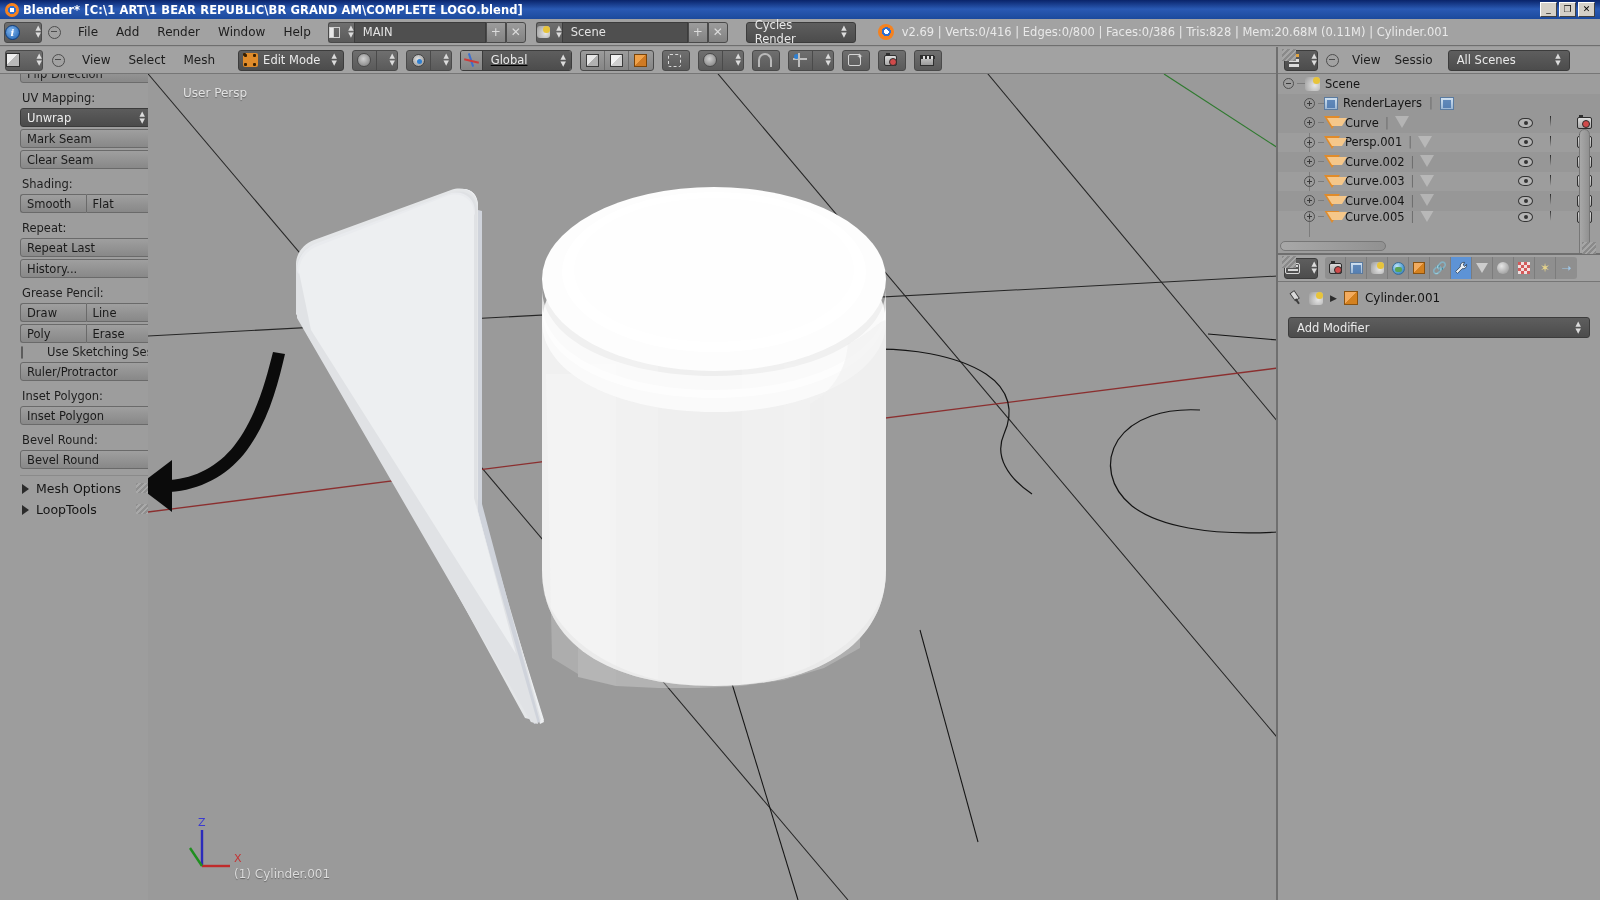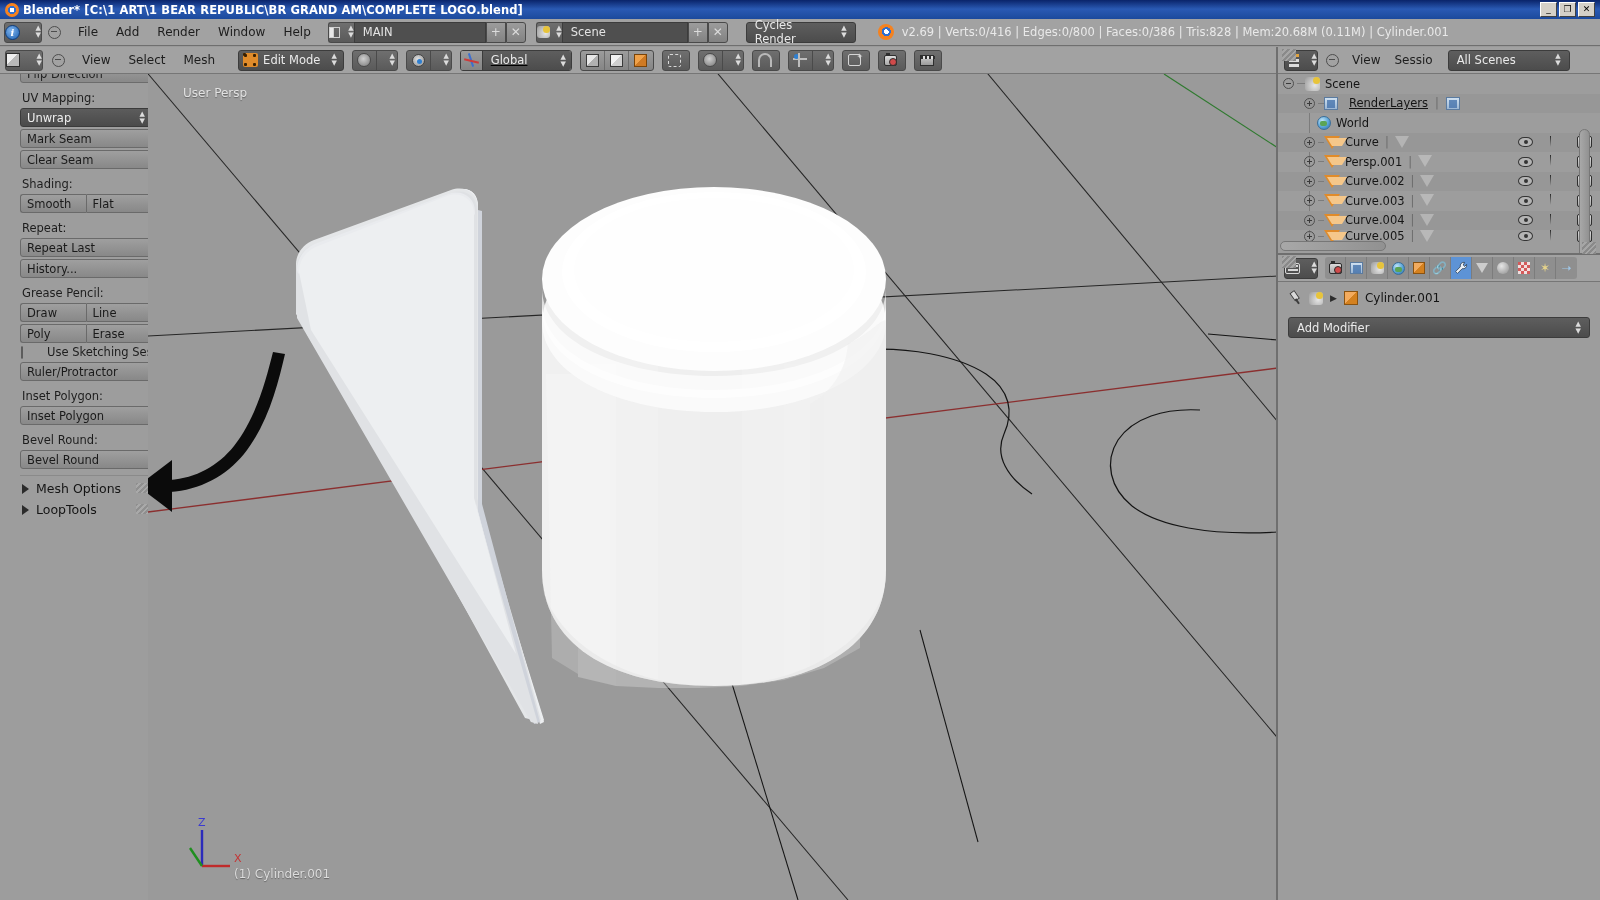--- a/index.html
+++ b/index.html
@@ -748,29 +748,25 @@
         <div class="plusbox"></div>
         <span style="width:8px;height:1px;background:#7c7c7c;display:inline-block;"></span>
         <div class="ic-scene"></div>
         <span style="margin-left:5px;">Scene</span>
       </div>
 
       <div class="ol-row alt" style="padding-left:26px;">
         <div class="plusbox plus"></div>
         <span style="width:6px;height:1px;background:#7c7c7c;display:inline-block;"></span>
         <div class="ic-rl"></div>
-        <span style="margin-left:11px;text-decoration:underline;">RenderLayers</span>
+        <span style="margin-left:5px;">RenderLayers</span>
         <span style="margin:0 7px;color:#6d6d6d;">|</span>
         <div class="ic-rl"></div>
       </div>
 
-      <div class="ol-row" style="padding-left:39px;">
-        <div class="ic-world"></div>
-        <span style="margin-left:5px;">World</span>
-      </div>
 
       <div class="ol-row alt" style="padding-left:26px;">
         <div class="plusbox plus"></div>
         <span style="width:6px;height:1px;background:#7c7c7c;display:inline-block;"></span>
         <div class="ic-curve"></div>
         <span style="margin-left:5px;">Curve</span>
         <span style="margin:0 6px;color:#6d6d6d;">|</span>
         <div class="ic-data"></div>
         <div style="position:absolute;right:8px;display:flex;gap:17px;align-items:center;">
           <div class="ic-eye"></div>

